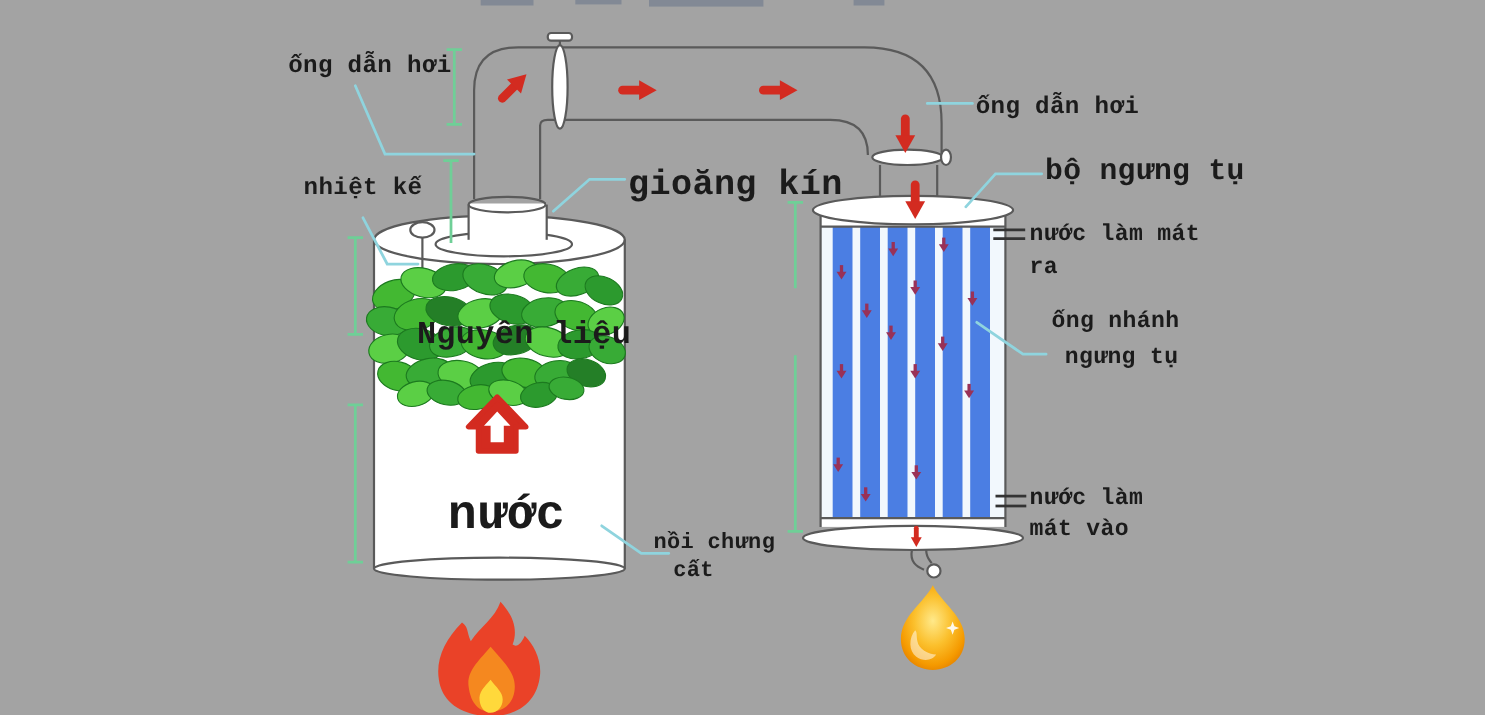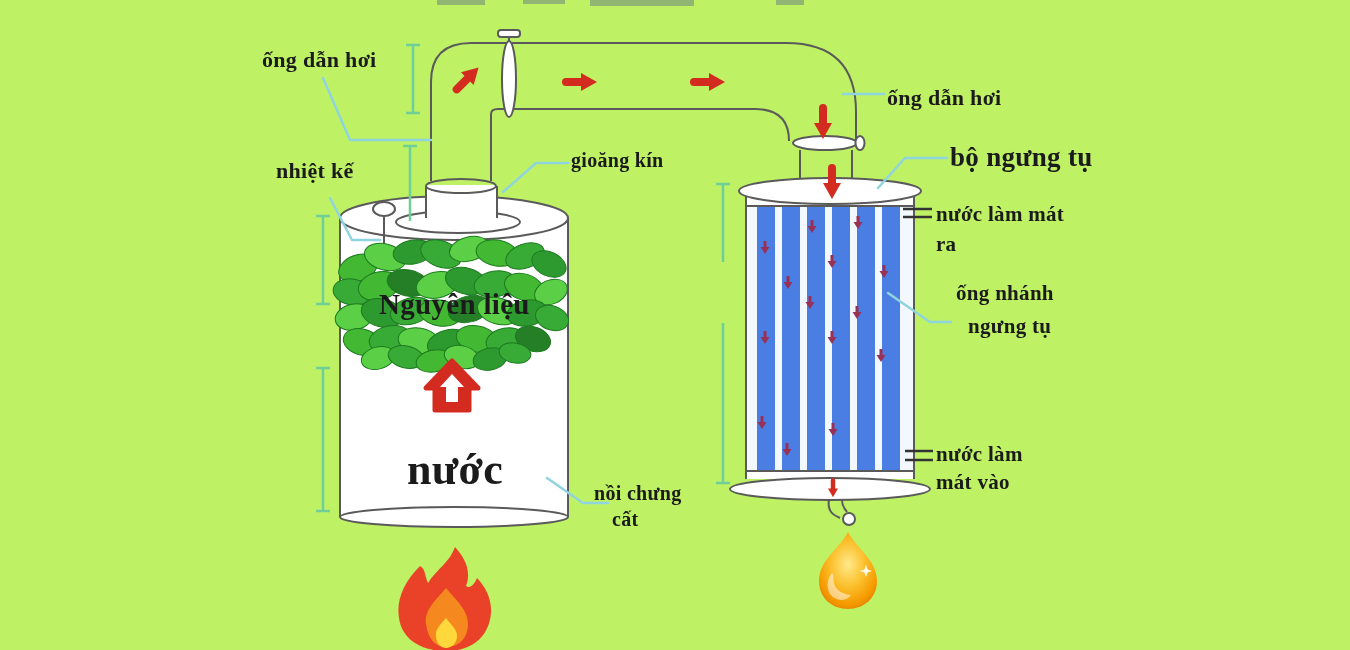--- a/index.html
+++ b/index.html
@@ -1,18 +1,18 @@
 <!DOCTYPE html>
 <html style="--text: #1b1b1b; --outline: #5a5a5a; --leader: #8fd4de; --measure: #6fcf97; --arrow-red: #d32b20; --arrow-small: #993157; --stripe-blue: #4b7ee3; --stripe-bg: #f2f8fd; --leaf-stroke: #1c7a1f; --fire-red: #ea4228; --fire-orange: #f5881f; --fire-yellow: #ffd93b; --oil-gold: #f59a00;"><head>
 <meta charset="utf-8">
 <style>
   html,body { margin:0; padding:0; background:#fff; }
   .canvas {
     position:relative; width:1350px; height:650px; overflow:hidden;
-    background:#bef264; font-family:Liberation Serif, serif;
+    background:#a3a3a3; font-family:Liberation Mono, monospace;
   }
   .canvas svg { position:absolute; left:0; top:0; }
   .lbl {
     position:absolute; color:var(--text,#1b1b1b); font-weight:700;
     font-size:21px; white-space:nowrap; z-index:3; letter-spacing:0.3px;
   }
   .ol  { stroke:var(--outline,#5a5a5a); stroke-width:2; fill:none; }
   .olf { stroke:var(--outline,#5a5a5a); stroke-width:2; fill:#ffffff; }
   .white { fill:#ffffff; stroke:none; }
   .leader  { stroke:var(--leader,#8fd4de); stroke-width:2.5; fill:none; stroke-linecap:round; }
@@ -225,21 +225,21 @@
 
     <g>
       <path fill="url(#oilg)" d="M848,532 C856,548 877,560 877,581 C877,598 864,609 848,609 C832,609 819,598 819,581 C819,560 840,548 848,532 Z"></path>
       <path fill="#ffffff" opacity="0.5" d="M832,573 C826,580 826,592 833,597 C840,602 848,600 851,595 C844,595 835,590 834,583 C833,578 834,575 832,573 Z"></path>
       <path fill="#ffffff" opacity="0.9" d="M866,565 l1.6,4.4 4.4,1.6 -4.4,1.6 -1.6,4.4 -1.6,-4.4 -4.4,-1.6 4.4,-1.6 Z"></path>
     </g>
   </svg>
 
   <div class="lbl" style="left:262px;top:47px;font-size:22px;">ống dẫn hơi</div>
   <div class="lbl" style="left:276px;top:158px;font-size:22px;">nhiệt kế</div>
-  <div class="lbl" style="left:571px;top:149px;font-size:20px;">gioăng kín</div>
+  <div class="lbl" style="left:571px;top:149px;font-size:32px;">gioăng kín</div>
   <div class="lbl" style="left:887px;top:85px;font-size:22px;">ống dẫn hơi</div>
   <div class="lbl" style="left:950px;top:142px;font-size:27px;">bộ ngưng tụ</div>
   <div class="lbl" style="left:936px;top:202px;text-align:right;">nước làm mát</div>
   <div class="lbl" style="left:936px;top:232px;">ra</div>
   <div class="lbl" style="left:956px;top:281px;">ống nhánh</div>
   <div class="lbl" style="left:952px;top:314px;margin-left:16px;">ngưng tụ</div>
   <div class="lbl" style="left:936px;top:442px;">nước làm</div>
   <div class="lbl" style="left:936px;top:470px;">mát vào</div>
   <div class="lbl" style="left:594px;top:482px;font-size:20px;">nồi chưng</div>
   <div class="lbl" style="left:612px;top:508px;font-size:20px;">cất</div>

